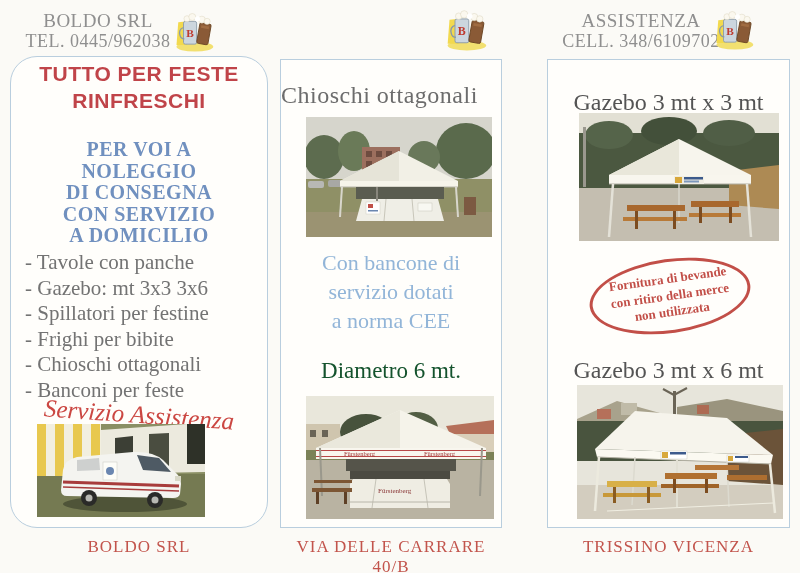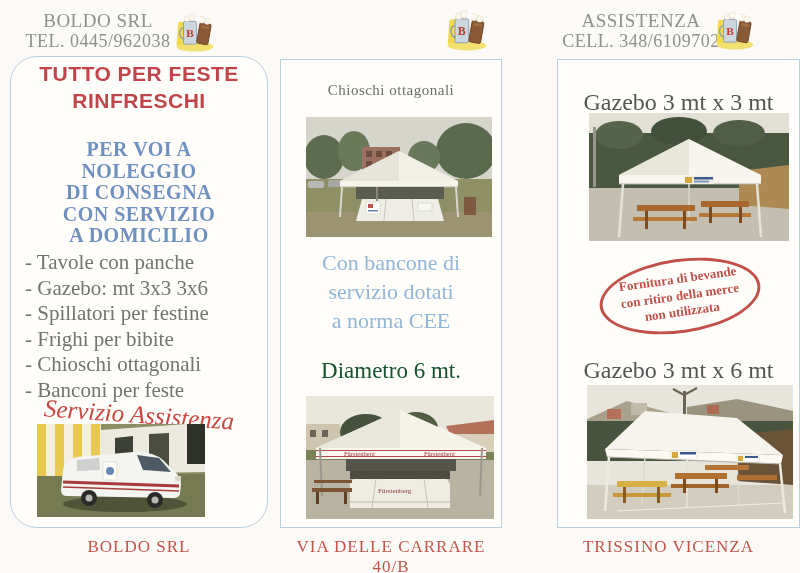--- a/index.html
+++ b/index.html
@@ -19,38 +19,38 @@
   .hdr-right { left:556px; top:10px; width:170px; }
   .logo { position:absolute; }
   .logo-left   { left:172px; top:10px; }
   .logo-center { left:442px; top:7px;  }
   .logo-right  { left:712px; top:8px;  }
 
   
   .panel { position:absolute; border:1px solid #b9cede; background:#fffefb; }
   .panel-left   { left:10px;  top:56px; width:258px; height:472px;border-radius:27px; }
   .panel-center { left:280px; top:59px; width:222px; height:469px; }
-  .panel-right  { left:547px; top:59px; width:243px; height:469px;margin-left:10px; }
+  .panel-right  { left:547px; top:59px; width:243px; height:469px; }
   .panel > div, .panel > svg { position:absolute; }
 
   
   .headline { top:3px; left:0; width:100%; text-align:center;
     font-family:"Liberation Sans", sans-serif; font-weight:bold;
     font-size:21px; line-height:27px; color:#c04449; letter-spacing:0.5px; }
   .subhead { top:82px; left:0; width:100%; text-align:center;
     font-weight:bold; font-size:20px; line-height:21.5px; color:#7090bf; letter-spacing:0.5px; }
   .rent-list { top:193px; left:14px; width:240px; text-align:left;
     font-size:21px; line-height:25.5px; color:#737373; }
   .service { top:344px; left:0; width:100%; text-align:center;
     font-style:italic; font-size:25px; color:#cb4742; transform:rotate(4deg); }
   .photo-van { left:26px; top:367px; }
 
   
-  .c-title { top:22px; left:0; width:100%; text-align:center;
-    font-size:15px; color:#6c6c6c; letter-spacing:0.5px; }
+  .c-title { top:22px; left:0; width:100%; 
+    font-size:24px; color:#6c6c6c; letter-spacing:0.5px; }
   .photo-kiosk1 { left:25px; top:57px; }
   .c-body { top:188px; left:0; width:100%; text-align:center;
     font-size:22px; line-height:29px; color:#92b5d8; }
   .c-diam { top:296px; left:0; width:100%; text-align:center;
     font-size:23px; line-height:29px; color:#14532d; }
   .photo-kiosk2 { left:25px; top:336px; }
 
   
   .r-title1 { top:28px; left:0; width:100%; text-align:center;
     font-size:24px; line-height:28px; color:#545454; }

